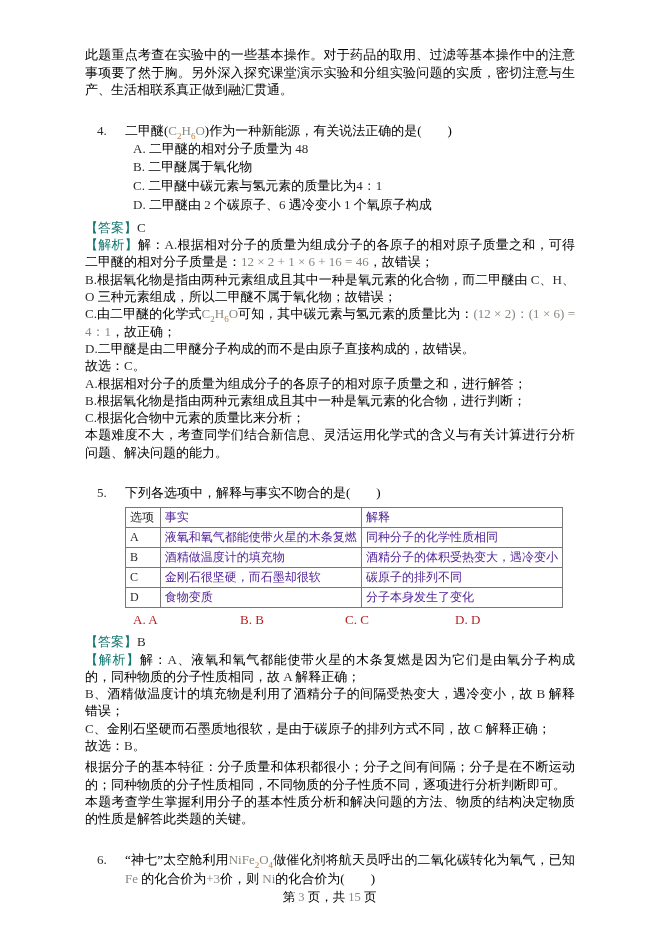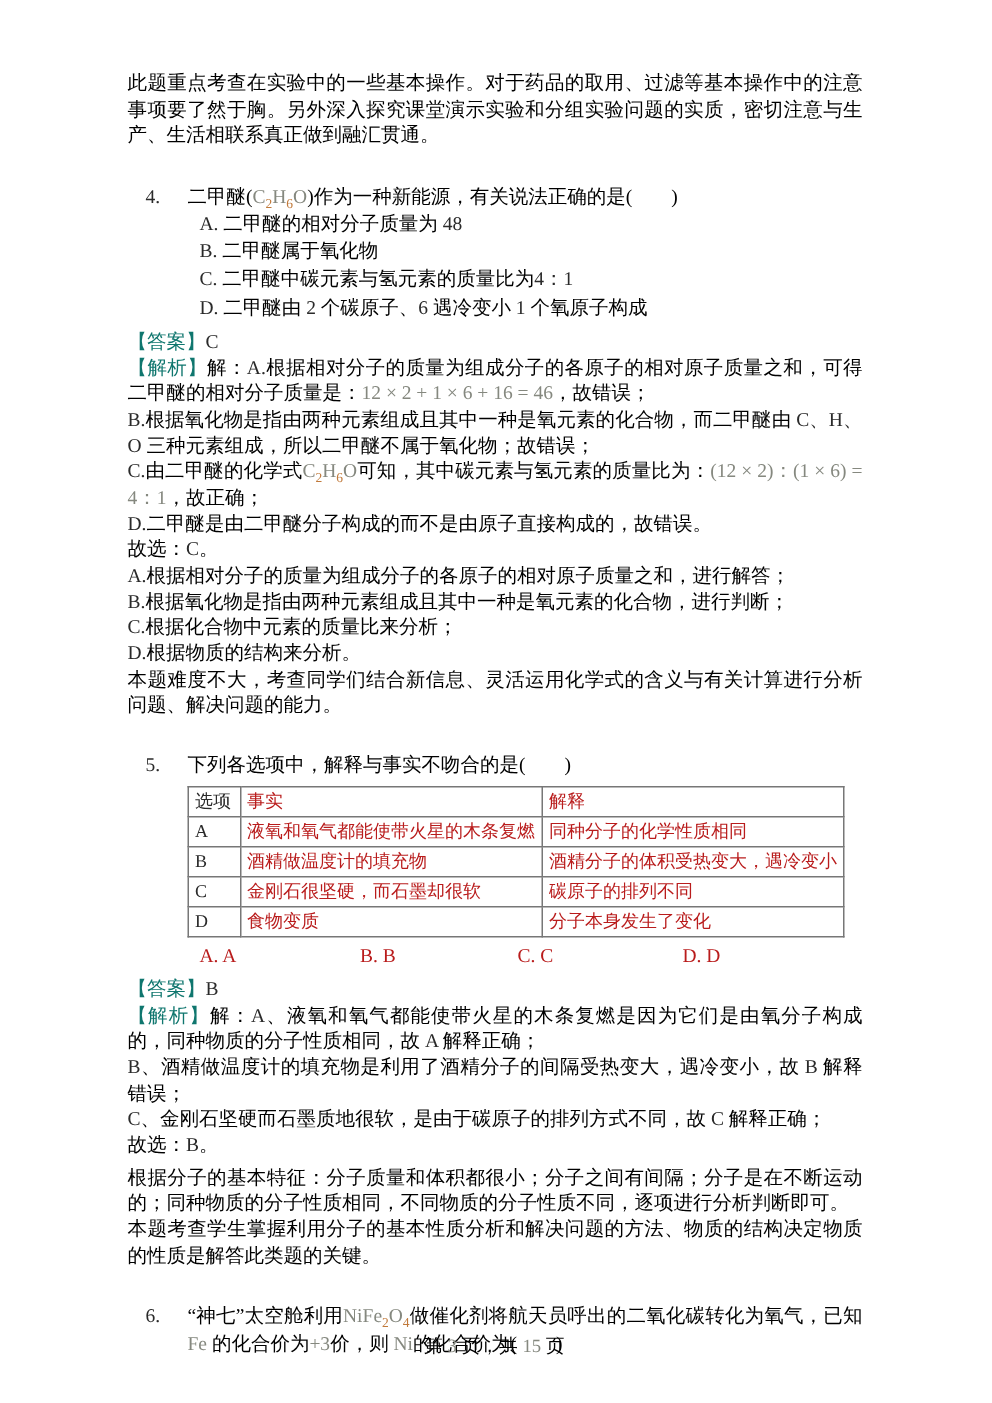--- a/index.html
+++ b/index.html
@@ -26,21 +26,21 @@
 
   
   span.cn  { color: #000000; }
   span.lat { color: #2a2a2a; }
   span.m   { color: #85887f; }
   sub.msub { color: #c0793a; font-size: 9px; line-height: 0; }
   span.blue{ color: #0f766e; }
 
   
   table.facts { border-collapse: collapse; margin: 5px 12px 2px 40px; font-size: 12px; table-layout: fixed; }
-  table.facts td { border: 1px solid #777777; padding: 1px 4px; height: 18px; white-space: nowrap; overflow: hidden; color: #b91c1c; }
+  table.facts td { border: 1px solid #777777; padding: 1px 4px; height: 18px; white-space: nowrap; overflow: hidden; color: #4c1d95; }
   table.facts td.c0 { width: 44px;  color: #2a2a2a; }
   table.facts td.c1 { width: 203px; }
   table.facts td.c2 { width: 200px; }
 
   .choice-row { display: flex; margin-left: 48px; line-height: 19px; margin-top: 2px; }
   .choice-row .choice { color: #b91c1c; }
   .choice-row .choice:nth-child(1) { width: 107px; }
   .choice-row .choice:nth-child(2) { width: 105px; }
   .choice-row .choice:nth-child(3) { width: 110px; }
 
@@ -68,21 +68,20 @@
       <p class="para ansline"><span class="blue">【答案】</span><span class="lat">C</span></p>
       <div class="analysis">
         <p class="para"><span class="blue">【解析】</span><span class="cn">解：</span><span class="lat">A.</span><span class="cn">根据相对分子的质量为组成分子的各原子的相对原子质量之和，可得二甲醚的相对分子质量是：</span><span class="m">12 × 2 + 1 × 6 + 16 = 46</span><span class="cn">，故错误；</span></p>
         <p class="para"><span class="lat">B.</span><span class="cn">根据氧化物是指由两种元素组成且其中一种是氧元素的化合物，而二甲醚由 </span><span class="lat">C、H、O</span><span class="cn"> 三种元素组成，所以二甲醚不属于氧化物；故错误；</span></p>
         <p class="para"><span class="lat">C.</span><span class="cn">由二甲醚的化学式</span><span class="m">C</span><sub class="msub">2</sub><span class="m">H</span><sub class="msub">6</sub><span class="m">O</span><span class="cn">可知，其中碳元素与氢元素的质量比为：</span><span class="m">(12 × 2)：(1 × 6) = 4：1</span><span class="cn">，故正确；</span></p>
         <p class="para"><span class="lat">D.</span><span class="cn">二甲醚是由二甲醚分子构成的而不是由原子直接构成的，故错误。</span></p>
         <p class="para"><span class="cn">故选：</span><span class="lat">C</span><span class="cn">。</span></p>
         <p class="para"><span class="lat">A.</span><span class="cn">根据相对分子的质量为组成分子的各原子的相对原子质量之和，进行解答；</span></p>
         <p class="para"><span class="lat">B.</span><span class="cn">根据氧化物是指由两种元素组成且其中一种是氧元素的化合物，进行判断；</span></p>
         <p class="para"><span class="lat">C.</span><span class="cn">根据化合物中元素的质量比来分析；</span></p>
-        <p class="para"><span class="lat">D.</span><span class="cn">根据物质的结构来分析。</span></p>
         <p class="para"><span class="cn">本题难度不大，考查同学们结合新信息、灵活运用化学式的含义与有关计算进行分析问题、解决问题的能力。</span></p>
       </div>
     </section>
 
     <section class="question">
       <div class="qstem">
         <span class="qnum"><span class="lat">5.</span></span>
         <span class="qtext"><span class="cn">下列各选项中，解释与事实不吻合的是(　　)</span></span>
       </div>
       <table class="facts">

